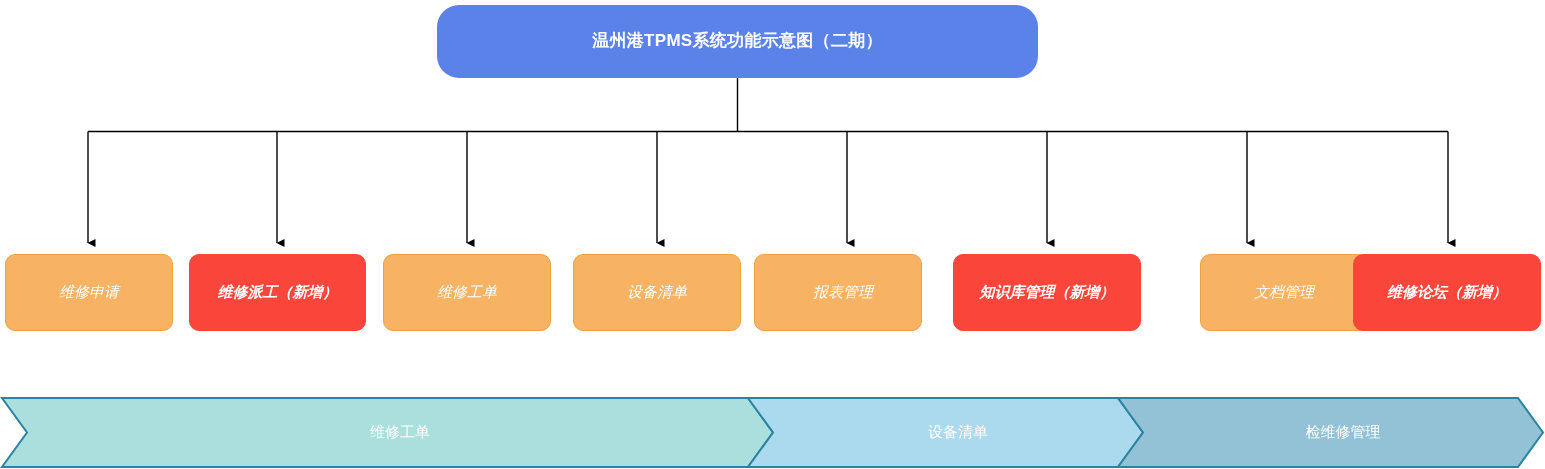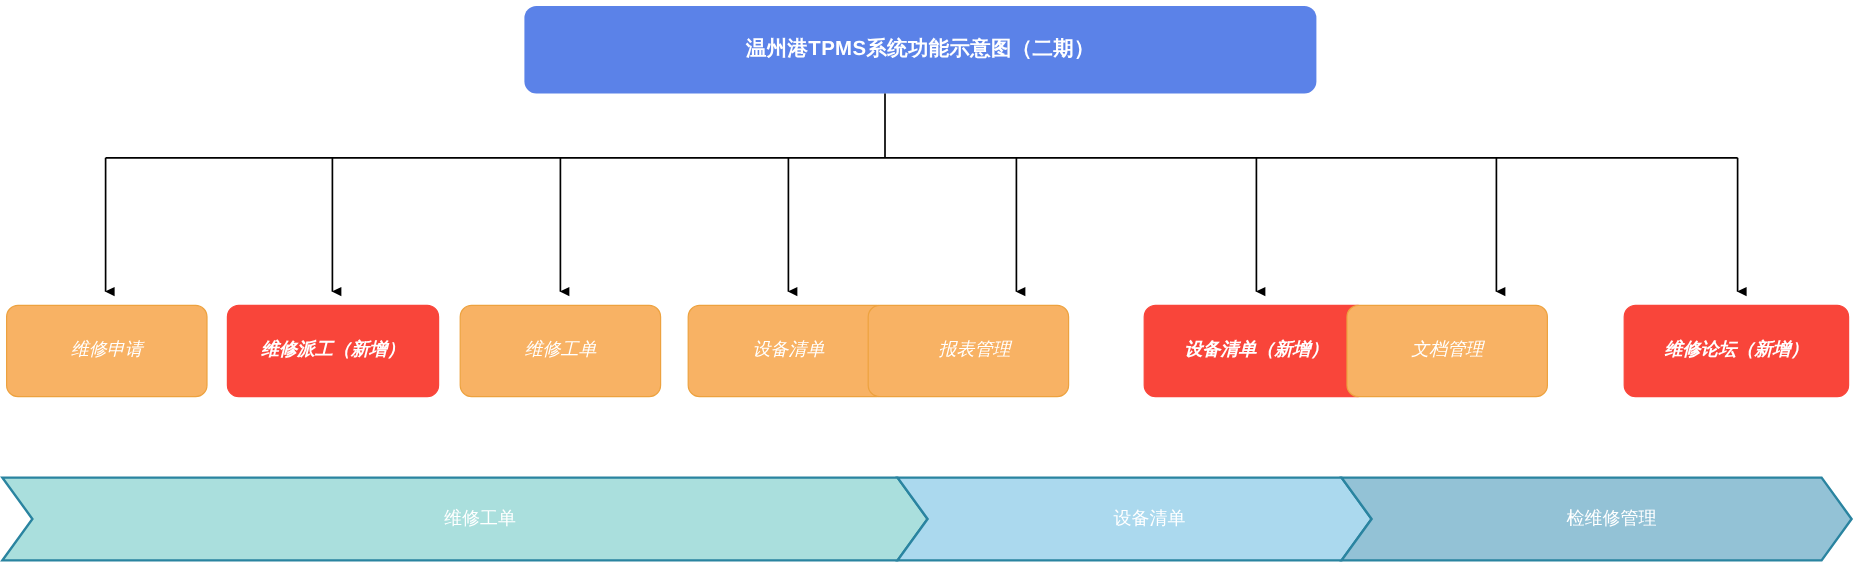--- a/index.html
+++ b/index.html
@@ -16,24 +16,24 @@
     height: 469px;
     background: #ffffff;
     overflow: hidden;
   }
 
   
   .title-node {
     position: absolute;
     left: 437px;
     top: 5px;
-    width: 660px;
+    width: 601px;
     height: 73px;
     background: #5b82e8;
-    border-radius: 10px;
+    border-radius: 22px;
     display: flex;
     align-items: center;
     justify-content: center;
     box-sizing: border-box;
   }
   .title-node .label {
     color: #ffffff;
     font-size: 17px;
     font-weight: bold;
     letter-spacing: 0.3px;
@@ -142,27 +142,27 @@
   </div>
   <div class="fn-node highlight" style="left:189px; width:177px;">
     <span class="label">维修派工（新增）</span>
   </div>
   <div class="fn-node normal" style="left:383px; width:168px;">
     <span class="label">维修工单</span>
   </div>
   <div class="fn-node normal" style="left:573px; width:168px;">
     <span class="label">设备清单</span>
   </div>
-  <div class="fn-node normal" style="left:723px; width:168px;padding-left:16px;">
+  <div class="fn-node normal" style="left:754px; width:168px;padding-left:16px;">
     <span class="label">报表管理</span>
   </div>
   <div class="fn-node highlight" style="left:953px; width:188px;">
-    <span class="label">设备清单（新增）</span>
+    <span class="label">知识库管理（新增）</span>
   </div>
-  <div class="fn-node normal" style="left:1122px; width:168px;">
+  <div class="fn-node normal" style="left:1200px; width:168px;">
     <span class="label">文档管理</span>
   </div>
   <div class="fn-node highlight" style="left:1353px; width:188px;">
     <span class="label">维修论坛（新增）</span>
   </div>
 
   <div id="band">
     <svg viewBox="0 0 1545 73" width="1545" height="73" xmlns="http://www.w3.org/2000/svg">
 
       <path d="M2,2 L748,2 L773,36.5 L748,71 L2,71 L27,36.5 Z" fill="#aadfdd" stroke="#2a84a0" stroke-width="2"></path>

